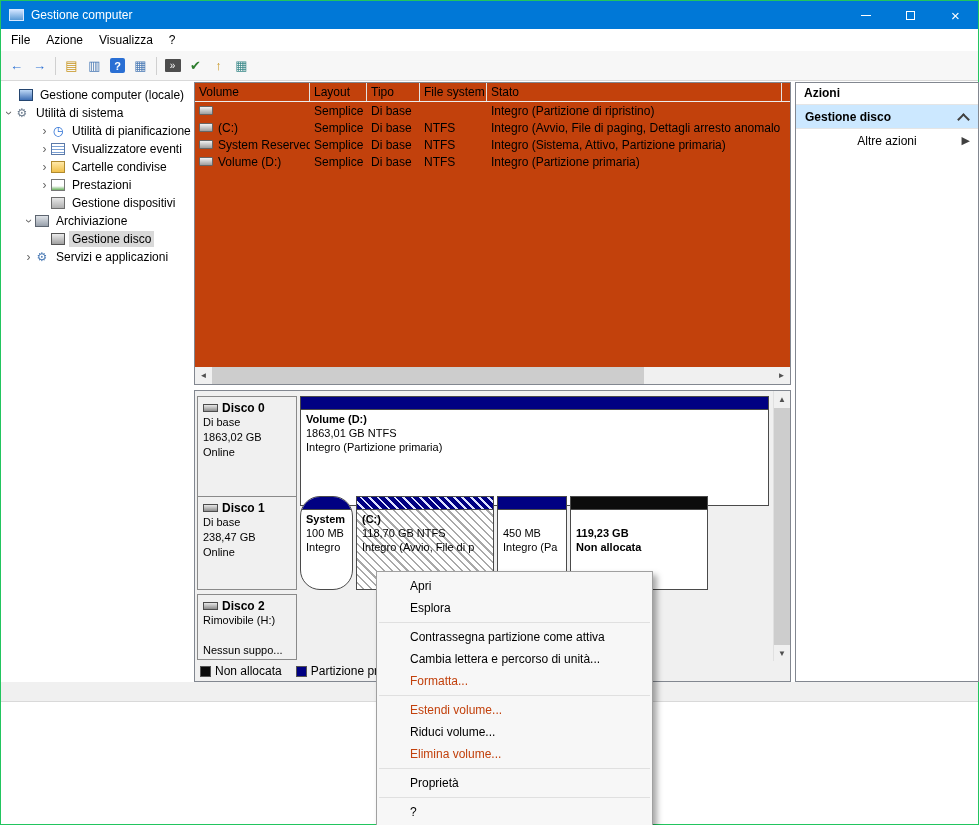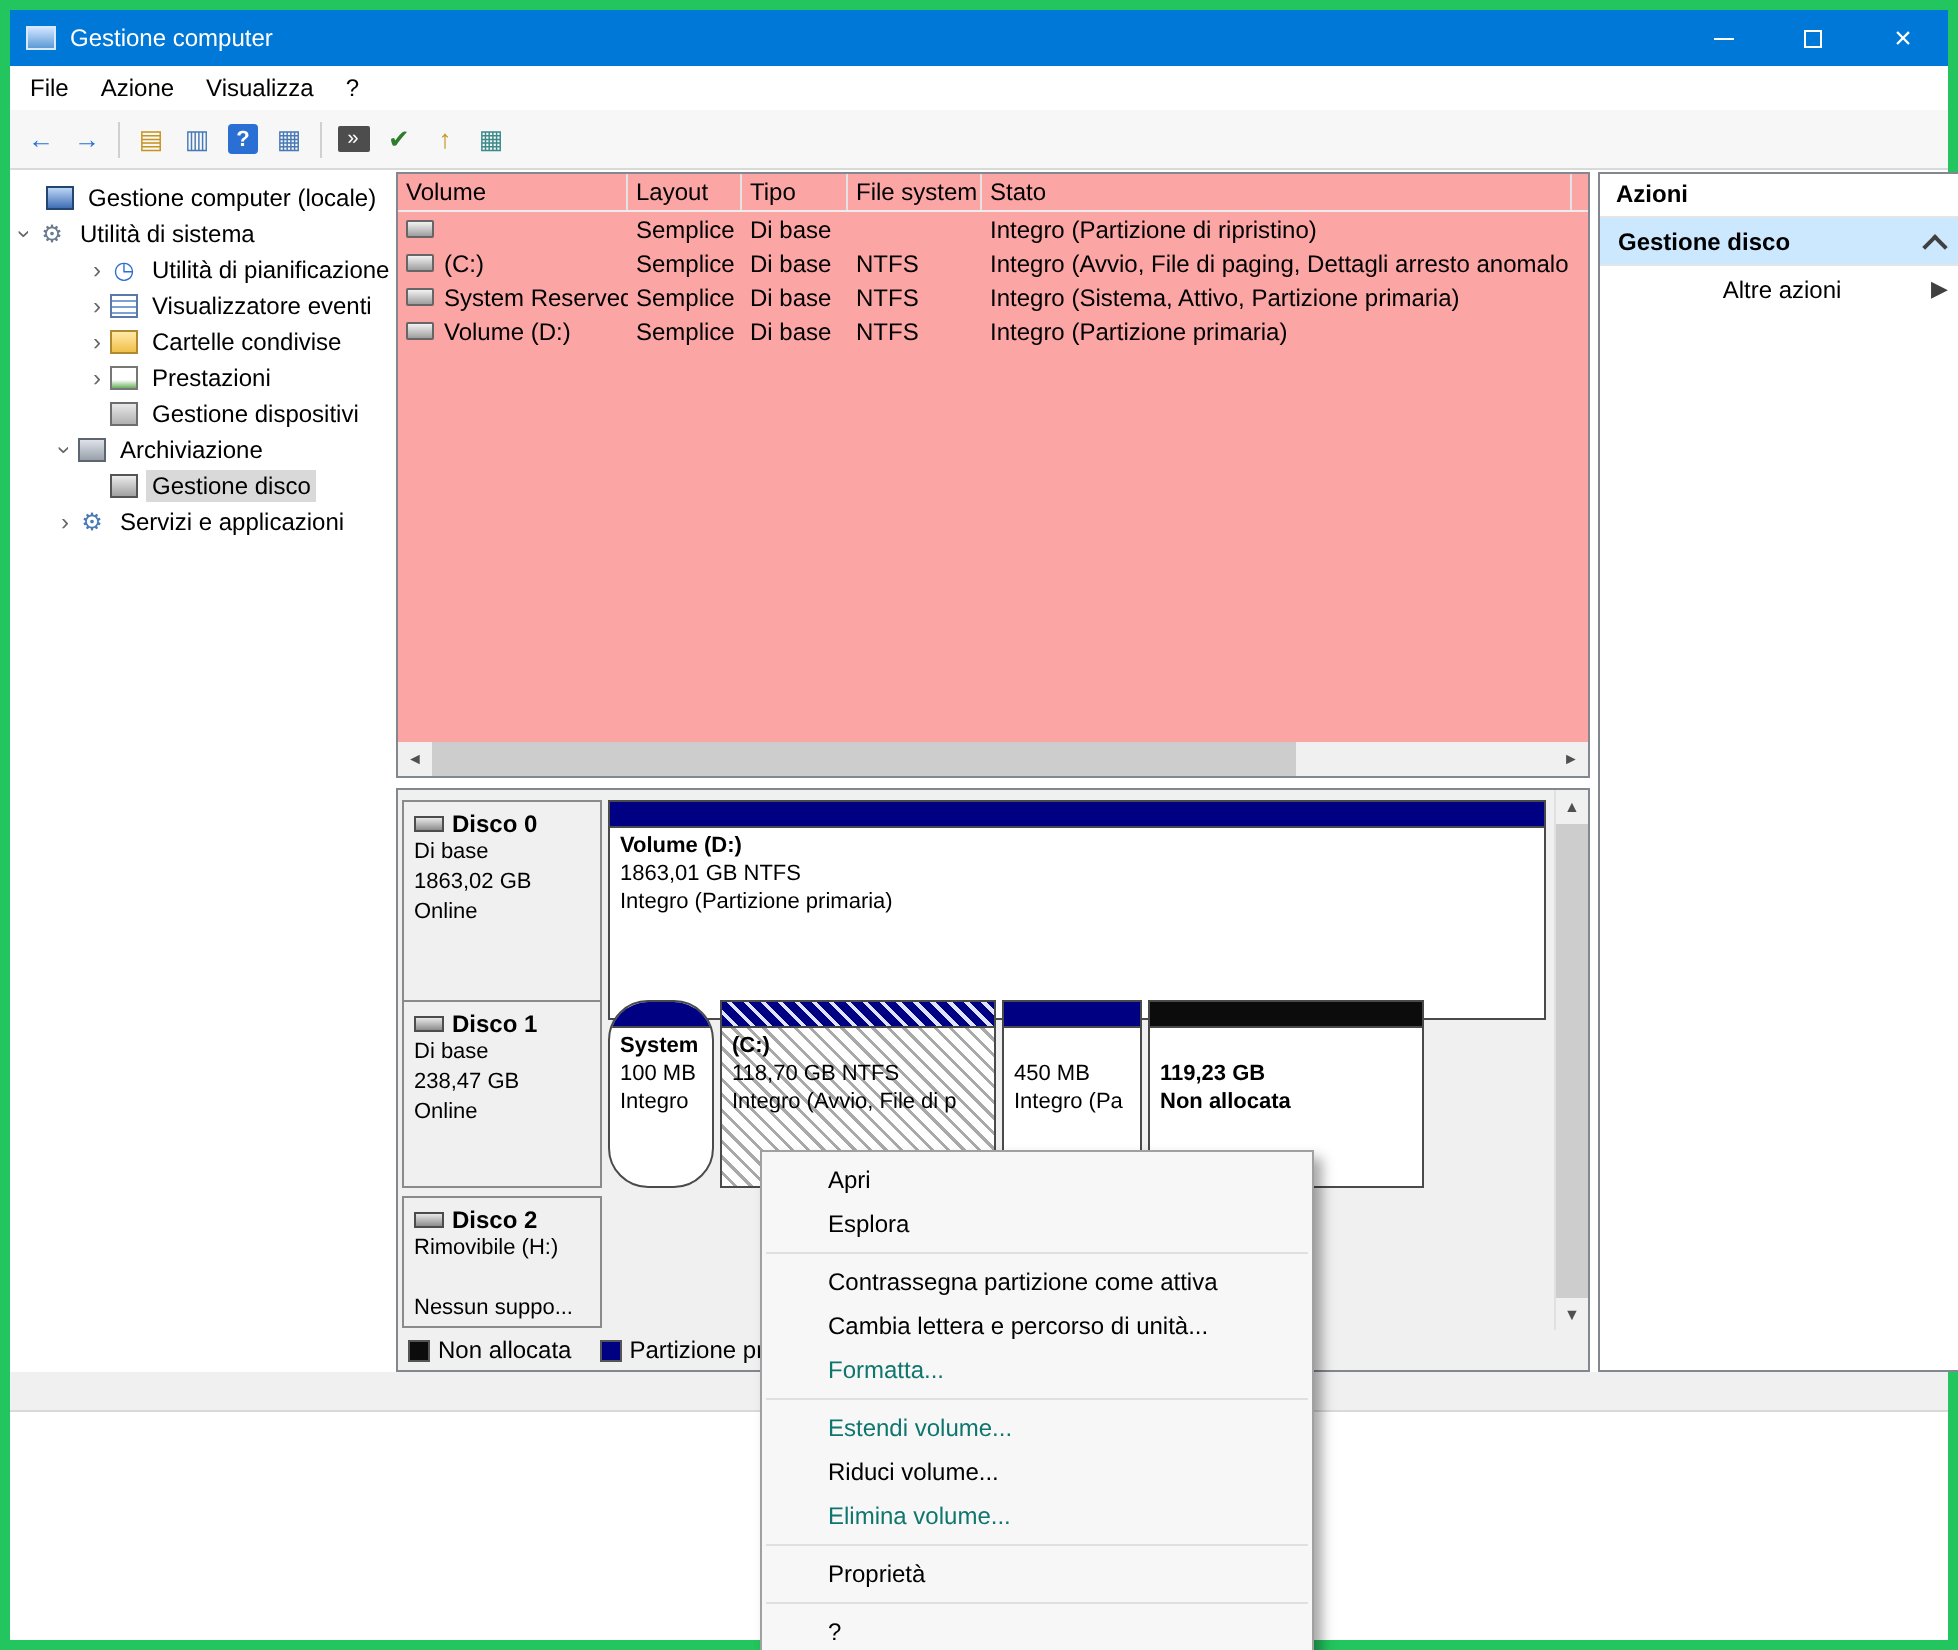--- a/index.html
+++ b/index.html
@@ -1,17 +1,17 @@
 <!DOCTYPE html>
 <html><head>
 <meta charset="utf-8">
 <style>
   html,body{margin:0;padding:0;}
   body{width:979px;height:825px;position:relative;font-family:"Liberation Sans","DejaVu Sans",sans-serif;font-size:12px;color:#000;background:#fff;overflow:hidden;}
-  .window{position:absolute;inset:0;border:5px solid #22c55e;box-sizing:border-box;background:#fff;}
+  .window{position:absolute;inset:0;border:1px solid #22c55e;box-sizing:border-box;background:#fff;}
 
   
   .titlebar{position:absolute;left:0;top:0;right:0;height:28px;background:#0078d7;display:flex;align-items:center;color:#fff;}
   .title-icon{width:15px;height:12px;margin:0 7px 0 8px;background:linear-gradient(#cfe3ff,#5b9bd5);border:1px solid #d8e8ff;box-sizing:border-box;}
   .win-controls{margin-left:auto;display:flex;height:100%;}
   .win-btn{width:45px;display:flex;align-items:center;justify-content:center;}
   .glyph-min{width:10px;height:1px;background:#fff;display:block;}
   .glyph-max{width:9px;height:9px;border:1px solid #fff;display:block;box-sizing:border-box;}
   .glyph-close{font-size:15px;line-height:1;}
 
@@ -42,21 +42,21 @@
   .task-scheduler-icon::before{content:"◷";color:#2a6fd4;}
   .event-viewer-icon{background:repeating-linear-gradient(#fff 0 2px,#7aa0d4 2px 3px);border:1px solid #5b79a8;}
   .shared-folders-icon{background:linear-gradient(#ffe9a8,#f0c04a);border:1px solid #b08a2e;}
   .performance-icon{background:linear-gradient(#ffffff 60%,#69b05c);border:1px solid #777;}
   .device-manager-icon{background:linear-gradient(#e8e8e8,#b0b0b0);border:1px solid #6d6d6d;}
   .storage-icon{background:linear-gradient(#dfe3e8,#98a0ab);border:1px solid #5d6570;}
   .disk-management-icon{background:linear-gradient(#ececec,#a0a0a0);border:1px solid #555;}
   .services-icon::before{content:"⚙";color:#4a7ab5;}
 
   
-  .volume-panel{position:absolute;left:193px;top:81px;width:597px;height:303px;border:1px solid #828790;background:#fca5a5;box-sizing:border-box;overflow:hidden;}
+  .volume-panel{position:absolute;left:193px;top:81px;width:597px;height:303px;border:1px solid #828790;background:#c2410c;box-sizing:border-box;overflow:hidden;}
   .vt-header{display:flex;height:18px;border-bottom:1px solid #ececec;}
   .vt-hcell{padding:2px 4px;border-right:1px solid #e3e3e3;box-sizing:border-box;overflow:hidden;white-space:nowrap;flex:0 0 auto;}
   .vt-row{display:flex;height:17px;align-items:center;}
   .vt-cell{padding:0 4px;box-sizing:border-box;overflow:hidden;white-space:nowrap;flex:0 0 auto;}
   .vol-cell{display:flex;align-items:center;}
   .drive-ico{width:14px;height:9px;background:linear-gradient(#f2f2f2,#9e9e9e);border:1px solid #666;border-radius:1px;margin-right:5px;flex:0 0 auto;box-sizing:border-box;}
   .hscroll{position:absolute;left:0;right:0;bottom:0;height:17px;background:#f0f0f0;display:flex;align-items:center;}
   .sb-btn{width:17px;height:17px;display:flex;align-items:center;justify-content:center;font-size:8px;color:#505050;flex:0 0 auto;}
   .hthumb{width:432px;height:17px;background:#cdcdcd;flex:0 0 auto;}
   .hspacer{flex:1;}
@@ -89,21 +89,21 @@
   .ap-section{height:23px;background:#cce8ff;display:flex;align-items:center;padding:0 9px;font-weight:bold;position:relative;border-bottom:1px solid #e5e5e5;}
   .chev-up{position:absolute;right:10px;top:10px;width:7px;height:7px;border-left:2px solid #404040;border-top:2px solid #404040;transform:rotate(45deg);}
   .ap-more{height:23px;display:flex;align-items:center;justify-content:center;position:relative;}
   .arr-right{position:absolute;right:8px;color:#404040;font-size:11px;}
 
   .bottom-strip{position:absolute;left:0;right:0;top:681px;height:19px;background:#f0f0f0;border-bottom:1px solid #d9d9d9;}
 
   
   .context-menu{position:absolute;left:375px;top:570px;width:277px;background:#f7f7f7;border:1px solid #a0a0a0;box-shadow:4px 4px 6px rgba(0,0,0,0.35);padding:3px 0;z-index:100;box-sizing:border-box;}
   .cm-item{height:22px;line-height:22px;padding-left:33px;padding-right:18px;white-space:nowrap;overflow:hidden;}
-  .cm-item.disabled{color:#0f766e;}
+  .cm-item.disabled{color:#c2410c;}
   .cm-sep{height:1px;background:#e0e0e0;margin:3px 2px;}
 </style>
 </head>
 <body>
 
 <div class="window">
 
   <div class="titlebar" style="background: rgb(0, 120, 215);">
     <span class="title-icon"></span>
     <span class="title-text">Gestione computer</span>

